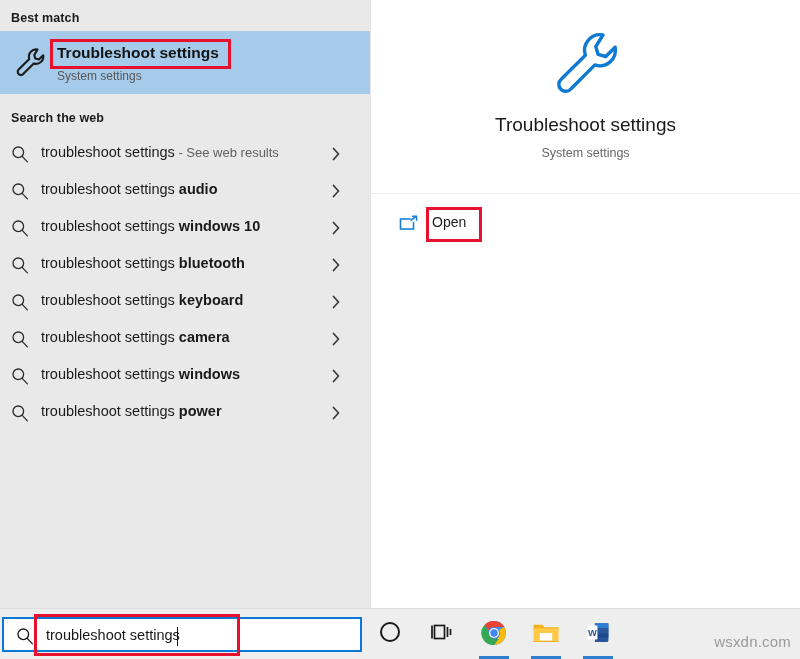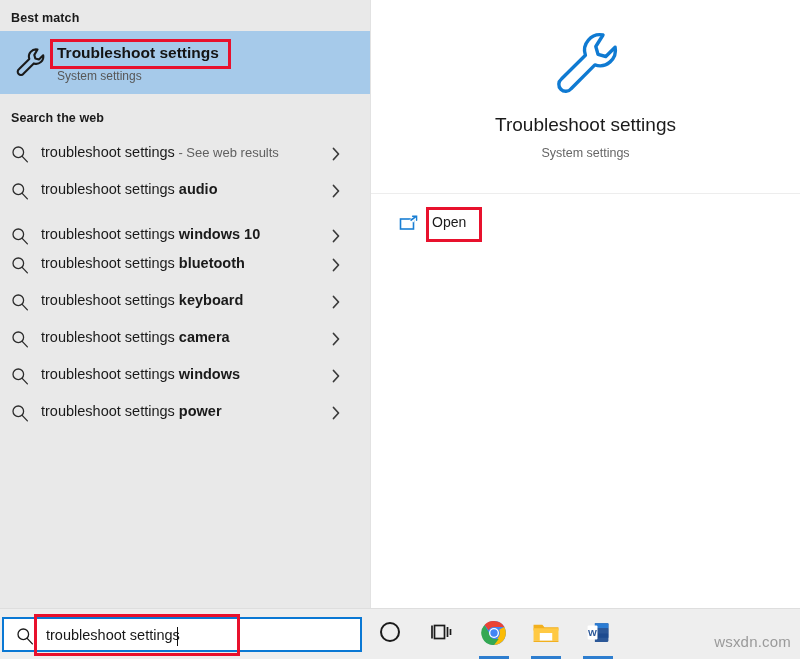--- a/index.html
+++ b/index.html
@@ -203,21 +203,21 @@
         <div class="web-row" style="top: 173px; padding-left: 6px;">
           <span class="mag"><svg viewBox="0 0 18 18" width="18" height="18">
               <circle cx="7.3" cy="7.3" r="5.3" fill="none" stroke="#2c2c2c" stroke-width="1.3"></circle>
               <line x1="11.2" y1="11.4" x2="16.4" y2="16.9" stroke="#2c2c2c" stroke-width="1.3" stroke-linecap="round"></line>
             </svg></span>
           <div class="label"><span>troubleshoot settings </span><b>audio</b></div>
           <span class="chev"><svg viewBox="0 0 12 14" width="12" height="14">
               <path d="M3.5 1.5 L8.5 7 L3.5 12.5" fill="none" stroke="#3a3a3a" stroke-width="1.7" stroke-linecap="round" stroke-linejoin="round"></path>
             </svg></span>
         </div>
-        <div class="web-row" style="top: 210px; margin-top: 8px;">
+        <div class="web-row" style="top: 210px;">
           <span class="mag"><svg viewBox="0 0 18 18" width="18" height="18">
               <circle cx="7.3" cy="7.3" r="5.3" fill="none" stroke="#2c2c2c" stroke-width="1.3"></circle>
               <line x1="11.2" y1="11.4" x2="16.4" y2="16.9" stroke="#2c2c2c" stroke-width="1.3" stroke-linecap="round"></line>
             </svg></span>
           <div class="label"><span>troubleshoot settings </span><b>windows 10</b></div>
           <span class="chev"><svg viewBox="0 0 12 14" width="12" height="14">
               <path d="M3.5 1.5 L8.5 7 L3.5 12.5" fill="none" stroke="#3a3a3a" stroke-width="1.7" stroke-linecap="round" stroke-linejoin="round"></path>
             </svg></span>
         </div>
         <div class="web-row" style="top: 247px; padding-left: 44px;">

